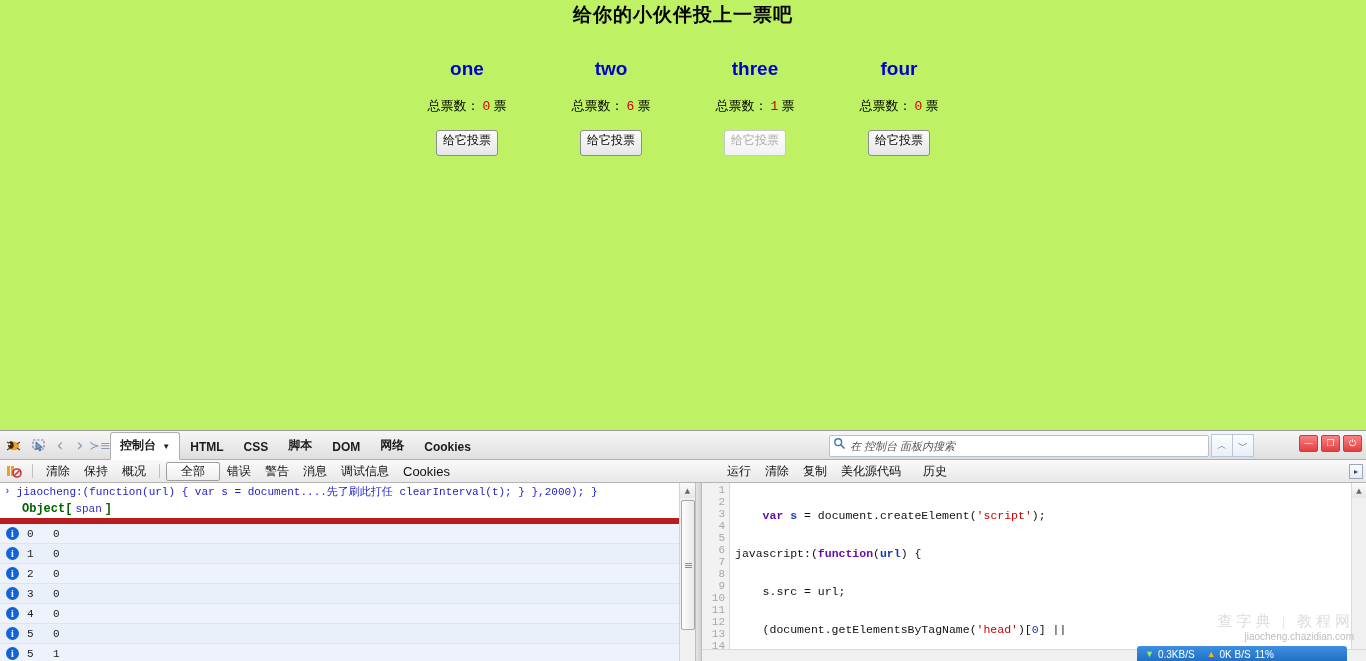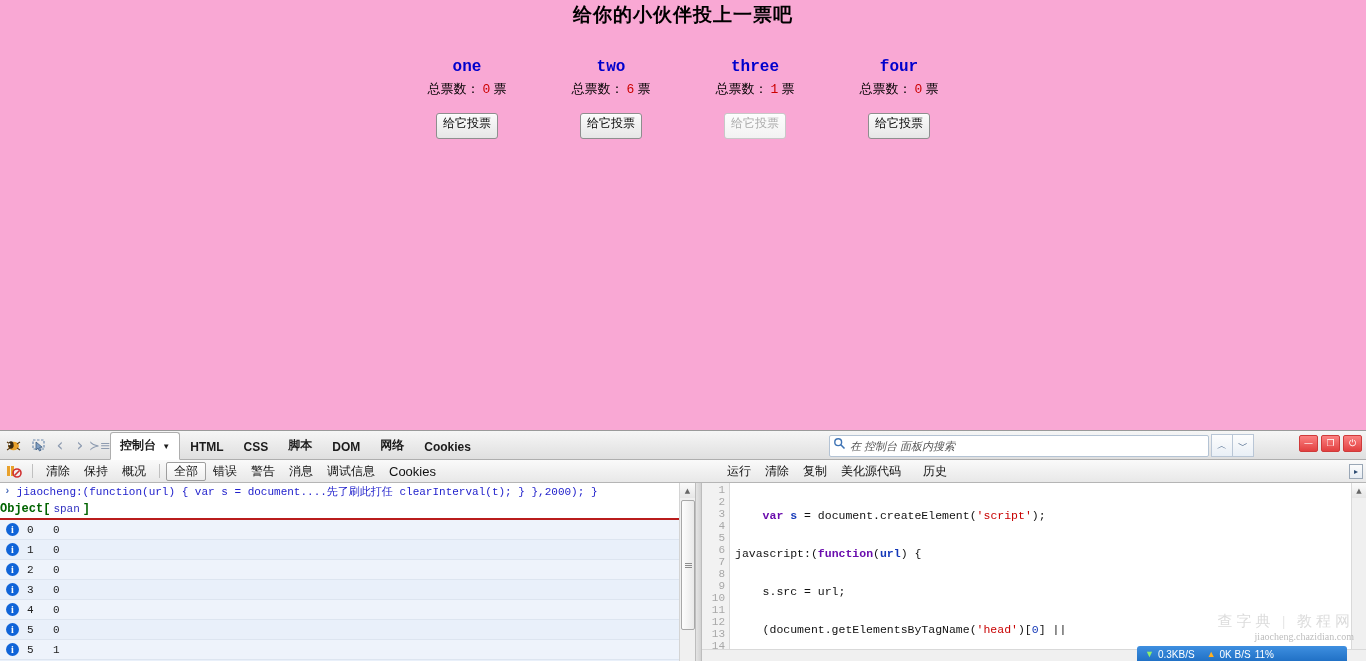--- a/index.html
+++ b/index.html
@@ -7,21 +7,21 @@
     width: 1366px; height: 661px;
     overflow: hidden;
     background: #ffffff;
     font-family: "Liberation Sans", sans-serif;
   }
 
   
   #page {
     position: absolute; left: 0; top: 0;
     width: 1366px; height: 430px;
-    background: #f9a8d4;
+    background: #bef264;
   }
   #page-title {
     text-align: center;
     font-family: "Liberation Serif", serif;
     font-size: 19px;
     font-weight: bold;
     color: #000;
     margin: 0;
     padding-top: 2px;
     letter-spacing: 1px;
@@ -33,24 +33,24 @@
     gap: 0px;
   }
   .person {
     width: 144px;
     text-align: center;
     font-family: "Liberation Serif", serif;
   }
   .person-name {
     color: #0000cc;
     font-weight: bold;
-    font-size: 16px;
-    font-family: Liberation Mono, monospace;
+    font-size: 19px;
+    font-family: Liberation Sans, sans-serif;
     display: block;
-    margin-bottom: 4px;
+    margin-bottom: 17px;
   }
   .person-votes {
     font-size: 13px;
     color: #000;
     margin: 0 0 15px 0;
     white-space: nowrap;
   }
   .person-votes .num {
     color: #cc0000;
     font-family: "Liberation Mono", monospace;
@@ -178,21 +178,21 @@
     font-size: 12px;
     color: #111;
     padding: 1px 7px;
     cursor: pointer;
     white-space: nowrap;
   }
   .fb-btn2.selected {
     border: 1px solid #9e9e9e;
     border-radius: 2px;
     background: linear-gradient(#ffffff, #ededed);
-    padding: 0px 7px;
+    padding: 0px 14px;
     text-align: right;
   }
   .fb-sep {
     width: 1px; height: 14px;
     background: #c0c0c0;
     margin: 0 6px;
   }
   #fb-toolbar2-right {
     position: absolute;
     left: 712px; top: 0;
@@ -246,22 +246,23 @@
     color: #2222cc;
     padding-left: 4px;
     white-space: nowrap;
     overflow: hidden;
   }
   .cmd-caret { color:#4e6fbd; margin-right:6px; font-weight: bold;}
   .obj-row {
     height: 19px;
     display: flex;
     align-items: center;
+    padding-left: 22px;
     font-size: 11px;
-    border-bottom: 2px solid #b91c1c;
+    border-bottom: 6px solid #b91c1c;
     font-family: "Liberation Mono", monospace;
   }
   .obj-row .ok { color: #006400; font-weight: bold; font-size:12px;}
   .obj-row .brk { color: #006400; font-weight: bold; font-size:12px;}
   .obj-row .tag { color: #3030c0; padding: 0 3px; }
   .log-row {
     height: 19px;
     display: flex;
     align-items: center;
     background: #eef3fb;
@@ -374,21 +375,21 @@
   #wm-big {
     font-size: 15px;
     color: #dcdcdc;
     letter-spacing: 4px;
     font-family: "Liberation Serif", serif;
   }
   #wm-small {
     font-size: 10px;
     color: #bdbdbd;
     letter-spacing: 0px;
-    font-family: Liberation Serif, serif;
+    font-family: Liberation Sans, sans-serif;
   }
 
   
   #netspeed {
     position: absolute;
     left: 1137px; bottom: 0px;
     width: 210px; height: 16px;
     background: linear-gradient(#3e8fe0,#1f6fc4);
     border-radius: 3px 3px 0 0;
     display: flex; align-items: center;

